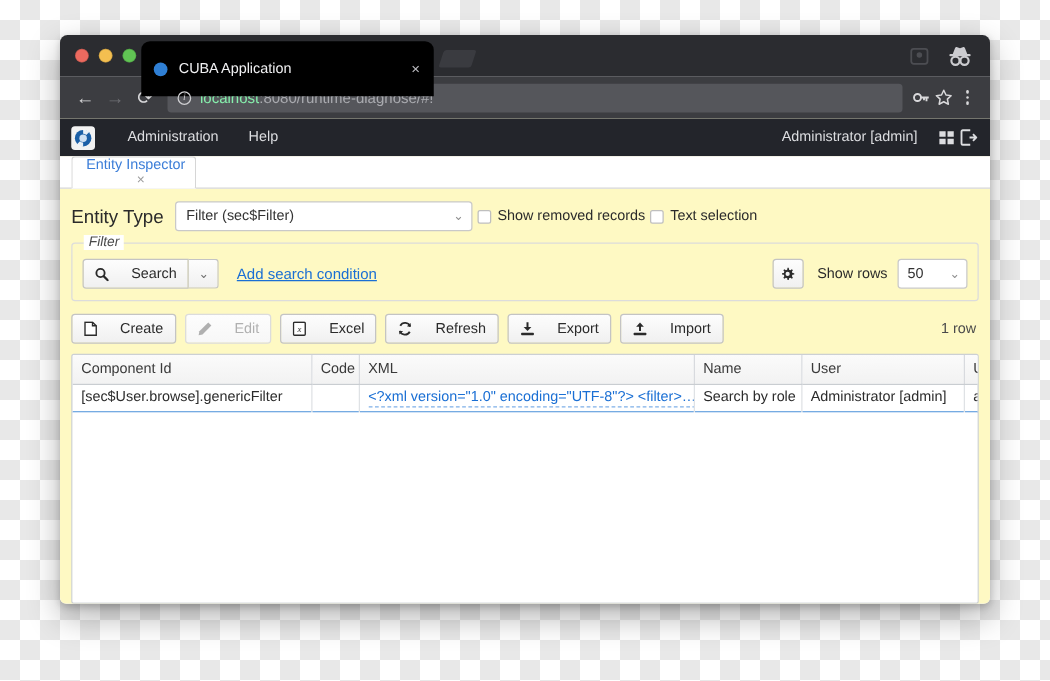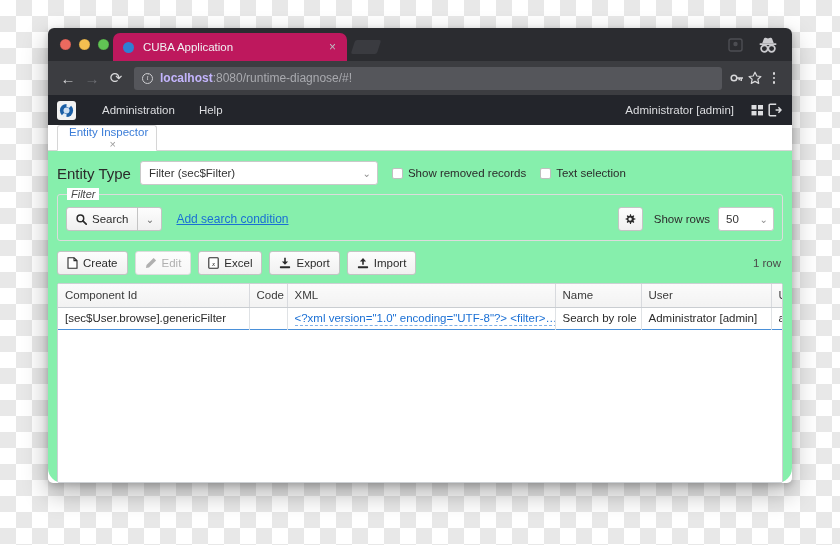--- a/index.html
+++ b/index.html
@@ -48,23 +48,23 @@
   }
   .dot { width: 11px; height: 11px; border-radius: 50%; }
   .dot.red    { background: #ec6a5f; box-shadow: inset 0 0 0 0.5px rgba(0,0,0,.18); }
   .dot.yellow { background: #f4bf50; box-shadow: inset 0 0 0 0.5px rgba(0,0,0,.18); }
   .dot.green  { background: #61c454; box-shadow: inset 0 0 0 0.5px rgba(0,0,0,.18); }
 
   .tab {
     position: absolute;
     left: 65px;
     top: 5px;
-    height: 28px;
+    height: 44px;
     width: 234px;
-    background: #be185d;
+    background: #000000;
     border-radius: 7px 7px 0 0;
     display: flex;
     align-items: center;
     padding: 0 8px 0 10px;
   }
   .tab-favicon {
     width: 11px; height: 11px;
     border-radius: 50%;
     background: #2f7fd4;
     flex: 0 0 auto;
@@ -147,36 +147,35 @@
     font-size: 8px;
     color: #cfcfd2;
     font-style: italic;
     font-family: "Liberation Serif", serif;
   }
   .omni-url {
     font-size: 12px;
     white-space: nowrap;
     color: #a9aaaf;
   }
-  .omni-url b { color: #c4b5fd; font-weight: bold; margin-top: 44px; }
+  .omni-url b { color: #86efac; font-weight: normal; margin-top: 44px; }
   .omni-ico { width: 18px; color: #d8d8da; font-size: 12px; text-align: center; flex:0 0 auto; }
   .kebab {
     width: 16px;
     display: flex; flex-direction: column; align-items: center; gap: 2px;
     flex: 0 0 auto;
   }
   .kebab i { width: 2.5px; height: 2.5px; border-radius: 50%; background: #d8d8da; display:block; }
 
   
   .app {
     height: 388px;
-    background: #86efac;
+    background: #fef9c3;
     display: flex;
     flex-direction: column;
-    border-radius: 15px;
   }
 
   .app-header {
     height: 30px;
     background: #23252b;
     display: flex;
     align-items: center;
     padding: 0 10px 0 9px;
   }
   .app-logo {
@@ -255,21 +254,21 @@
     background: #fff;
     margin-left: 9px;
     display: flex;
     align-items: center;
     padding: 0 6px 0 8px;
     font-size: 11.5px;
     color: #333;
     position: relative;
   }
   .entity-select .caret { margin-left: auto; color: #8e8e8e; font-size: 10px; }
-  .chk-wrap { display: flex; align-items: center; margin-left: 14px; }
+  .chk-wrap { display: flex; align-items: center; margin-left: 4px; }
   .chk {
     width: 11px; height: 11px;
     border: 1px solid #bfbfbf;
     border-radius: 2px;
     background: #fff;
     margin-right: 5px;
     flex: 0 0 auto;
   }
   .chk-lbl { font-size: 11.5px; color: #2b2b2b; white-space: nowrap; }
 
@@ -294,21 +293,21 @@
   }
   .btn {
     height: 24px;
     border: 1px solid #c4c4c4;
     border-radius: 3px;
     background: linear-gradient(#fdfdfd, #f0f0f0);
     font-size: 11.5px;
     color: #2b2b2b;
     display: inline-flex;
     align-items: center;
-    gap: 5px;
+    gap: 18px;
     padding: 0 9px;
     white-space: nowrap;
   }
   .btn.disabled { color: #b0b0b0; border-color: #dcdcdc; background: linear-gradient(#fdfdfd, #f7f7f7); }
   .btn-split-left  { border-radius: 3px 0 0 3px; }
   .btn-split-right { border-radius: 0 3px 3px 0; border-left: none; width: 24px; justify-content: center; padding: 0; }
   .link {
     color: #1a6fd4;
     font-size: 12px;
     text-decoration: underline;
@@ -569,20 +568,31 @@
         <div class="btn">
           <span>
             <svg width="11" height="12" viewBox="0 0 11 12">
               <rect x="0.8" y="0.8" width="9.4" height="10.4" rx="0.8" fill="#fff" stroke="#2b2b2b" stroke-width="1.1"></rect>
               <text x="5.5" y="8.6" font-size="7" font-family="Liberation Serif, serif" font-style="italic" text-anchor="middle" fill="#2b2b2b">x</text>
             </svg>
           </span>
           <span>Excel</span>
         </div>
 
+        <div class="btn">
+          <span>
+            <svg width="12" height="12" viewBox="0 0 12 12">
+              <path d="M10.2 4.2 A4.4 4.4 0 0 0 2.2 3.6" fill="none" stroke="#2b2b2b" stroke-width="1.5"></path>
+              <path d="M1.8 7.8 A4.4 4.4 0 0 0 9.8 8.4" fill="none" stroke="#2b2b2b" stroke-width="1.5"></path>
+              <path d="M10.6 1.4 L10.4 4.5 L7.5 4.0 Z" fill="#2b2b2b"></path>
+              <path d="M1.4 10.6 L1.6 7.5 L4.5 8.0 Z" fill="#2b2b2b"></path>
+            </svg>
+          </span>
+          <span>Refresh</span>
+        </div>
 
         <div class="btn">
           <span>
             <svg width="12" height="12" viewBox="0 0 12 12">
               <path d="M6 0.8 V6.2" stroke="#2b2b2b" stroke-width="1.6"></path>
               <path d="M2.9 4.6 L6 7.8 L9.1 4.6 Z" fill="#2b2b2b"></path>
               <rect x="0.9" y="9.2" width="10.2" height="2" rx="0.6" fill="#2b2b2b"></rect>
             </svg>
           </span>
           <span>Export</span>

